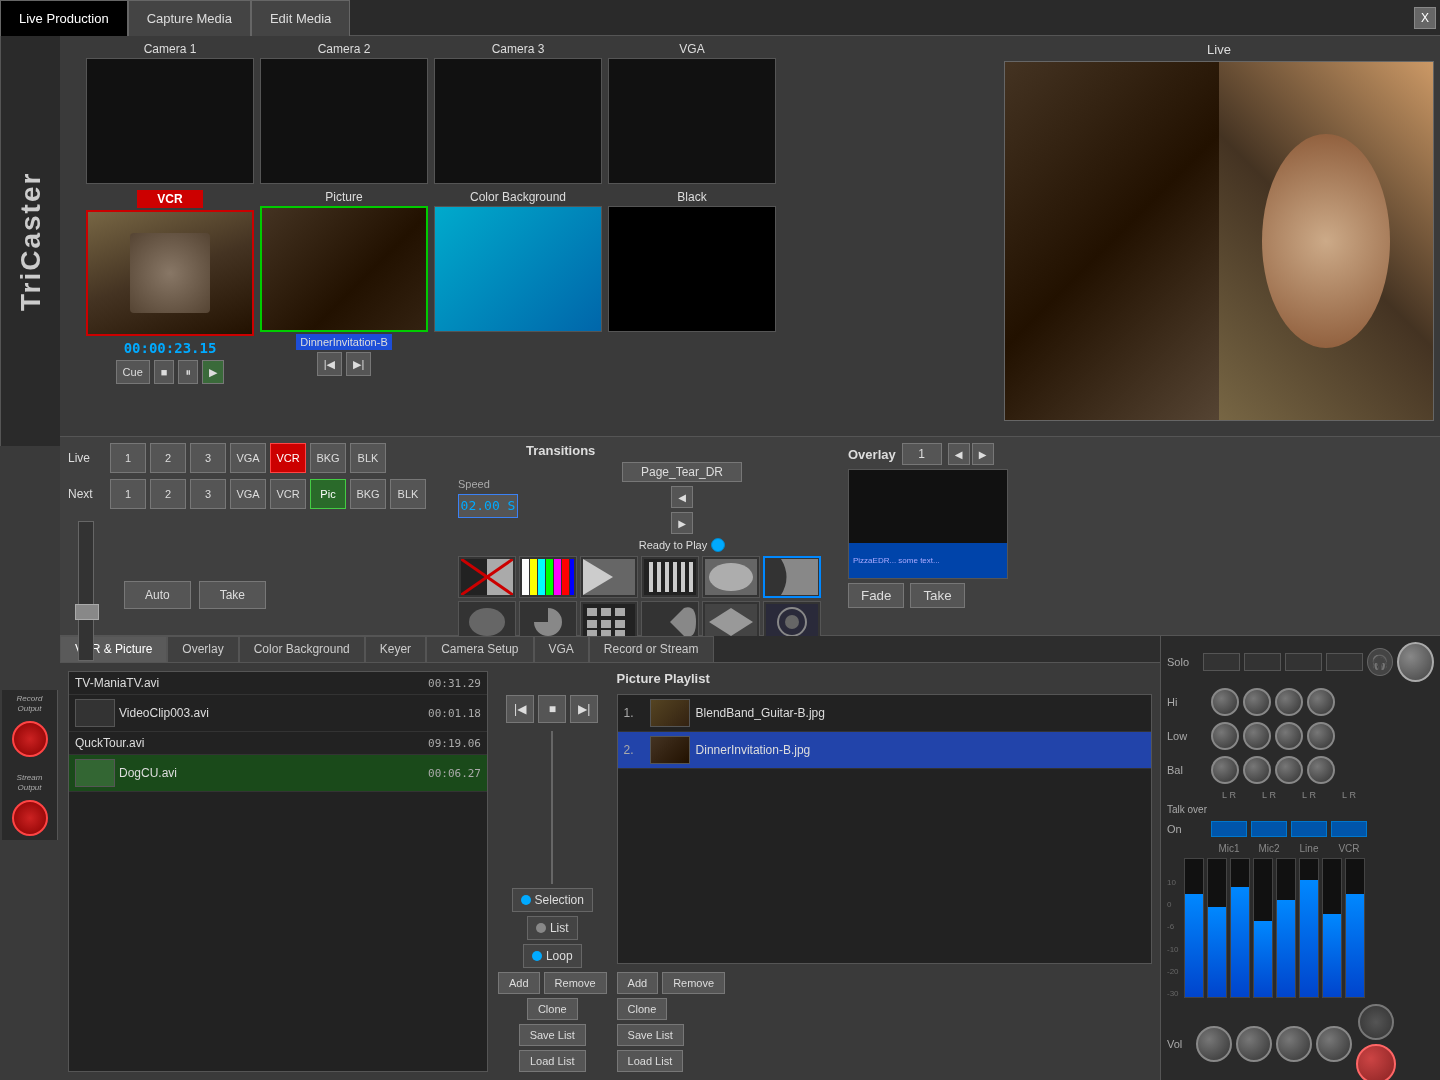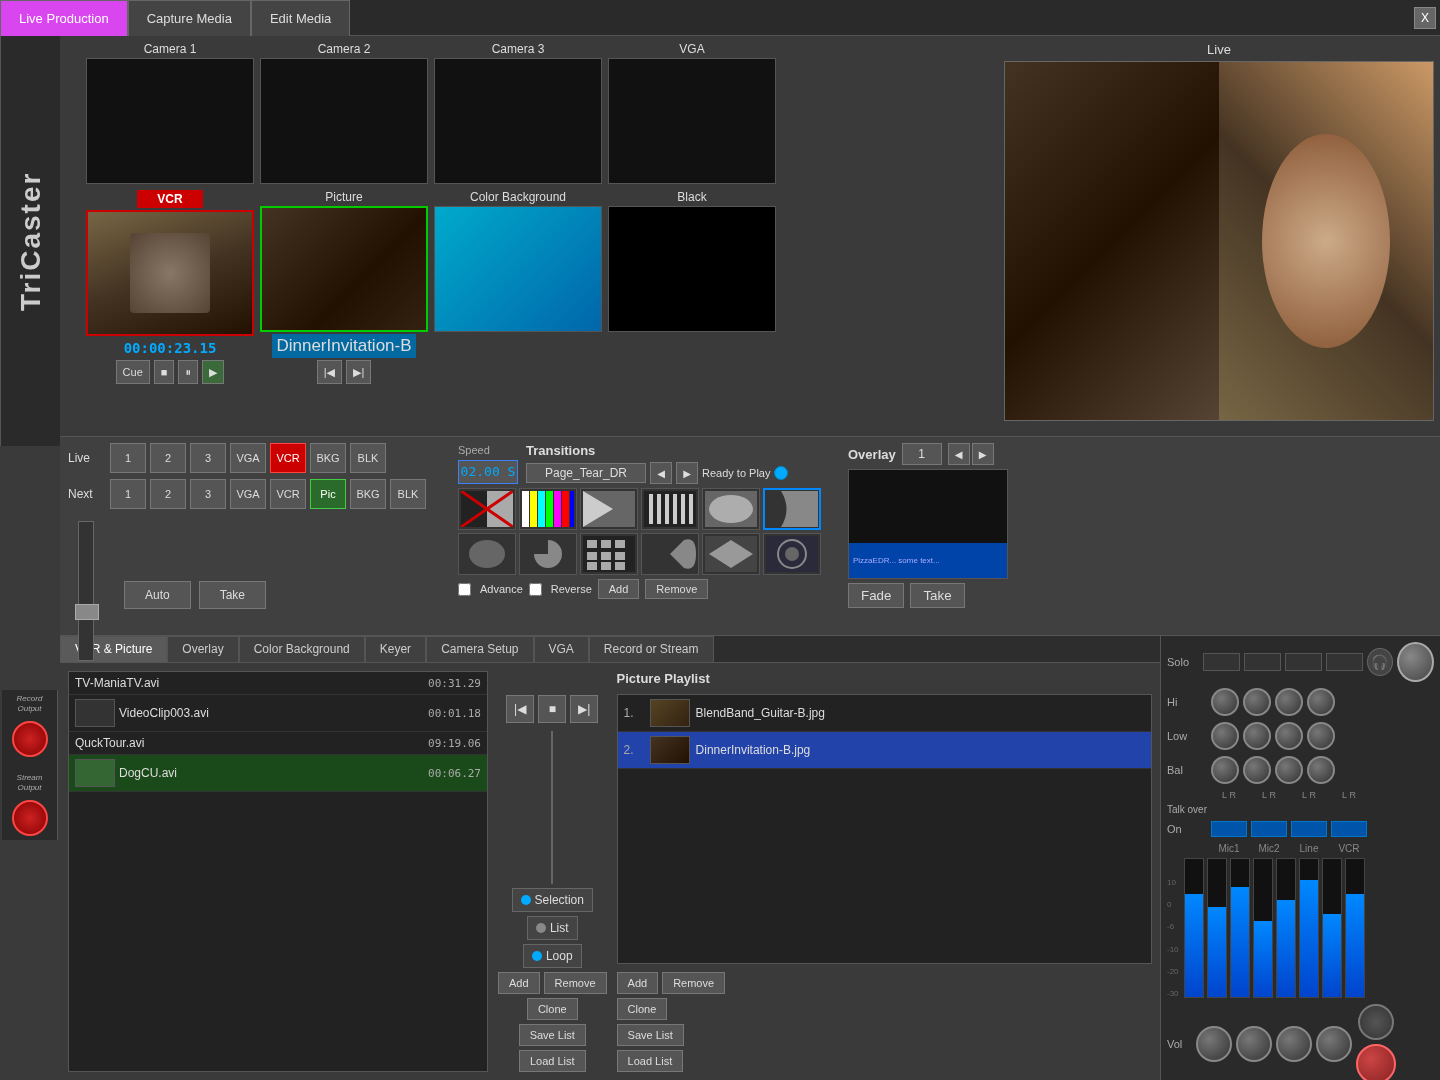--- a/index.html
+++ b/index.html
@@ -25,21 +25,21 @@
       padding: 6px 18px;
       background: #444;
       border: 1px solid #666;
       border-bottom: none;
       color: #ddd;
       cursor: pointer;
       font-size: 13px;
       height: 36px;
     }
     .tab-btn.active {
-      background: #d946ef;
+      background: #000000;
       color: #fff;
     }
     .close-btn {
       margin-left: auto;
       margin-right: 4px;
       background: #666;
       border: 1px solid #888;
       color: #fff;
       width: 22px;
       height: 22px;
@@ -162,23 +162,23 @@
       font-size: 11px;
       height: 24px;
     }
 
     .vcr-btn.play {
       background: #3a6a3a;
     }
 
     
     .pic-filename {
-      font-size: 17px;
-      color: #ddd;
-      background: #0369a1;
+      font-size: 11px;
+      color: #ddd;
+      background: #1d4ed8;
       padding: 2px 4px;
       max-width: 168px;
       overflow: hidden;
       text-overflow: ellipsis;
       white-space: nowrap;
     }
 
     
     .color-bg-preview {
       width: 168px;
@@ -360,20 +360,21 @@
       text-align: center;
       display: flex;
       align-items: center;
       justify-content: center;
     }
 
     .trans-name-row {
       display: flex;
       align-items: center;
       gap: 4px;
+      flex-direction: column;
     }
 
     .trans-name {
       background: #555;
       border: 1px solid #777;
       color: #ddd;
       padding: 2px 8px;
       font-size: 12px;
       min-width: 120px;
       text-align: center;

